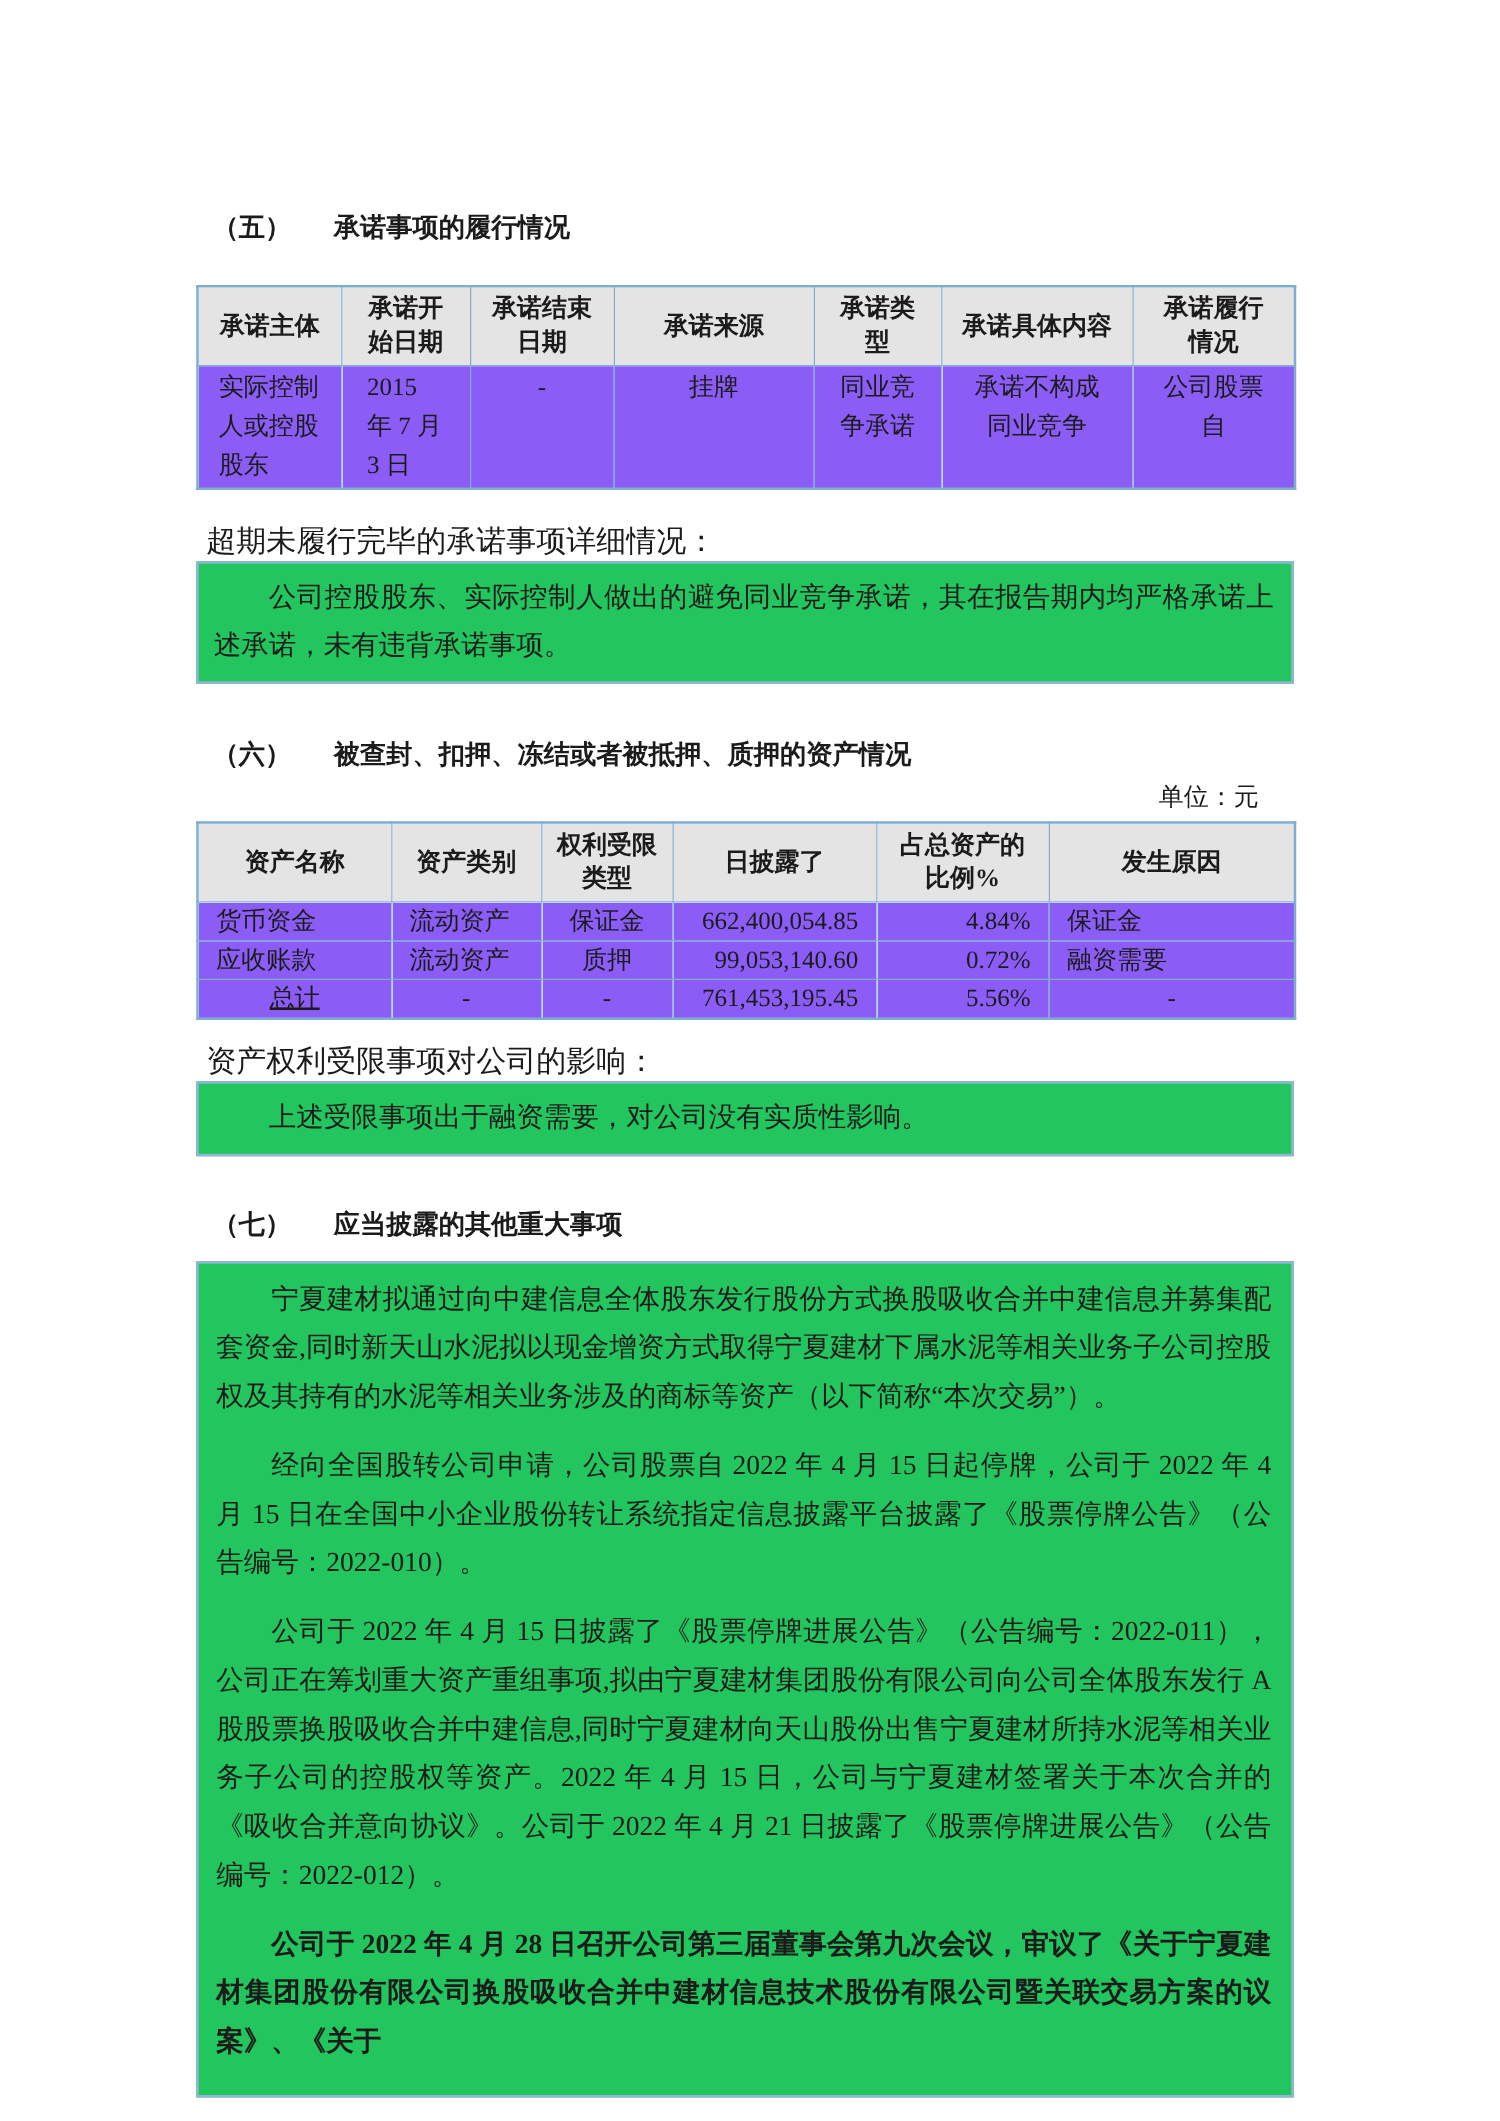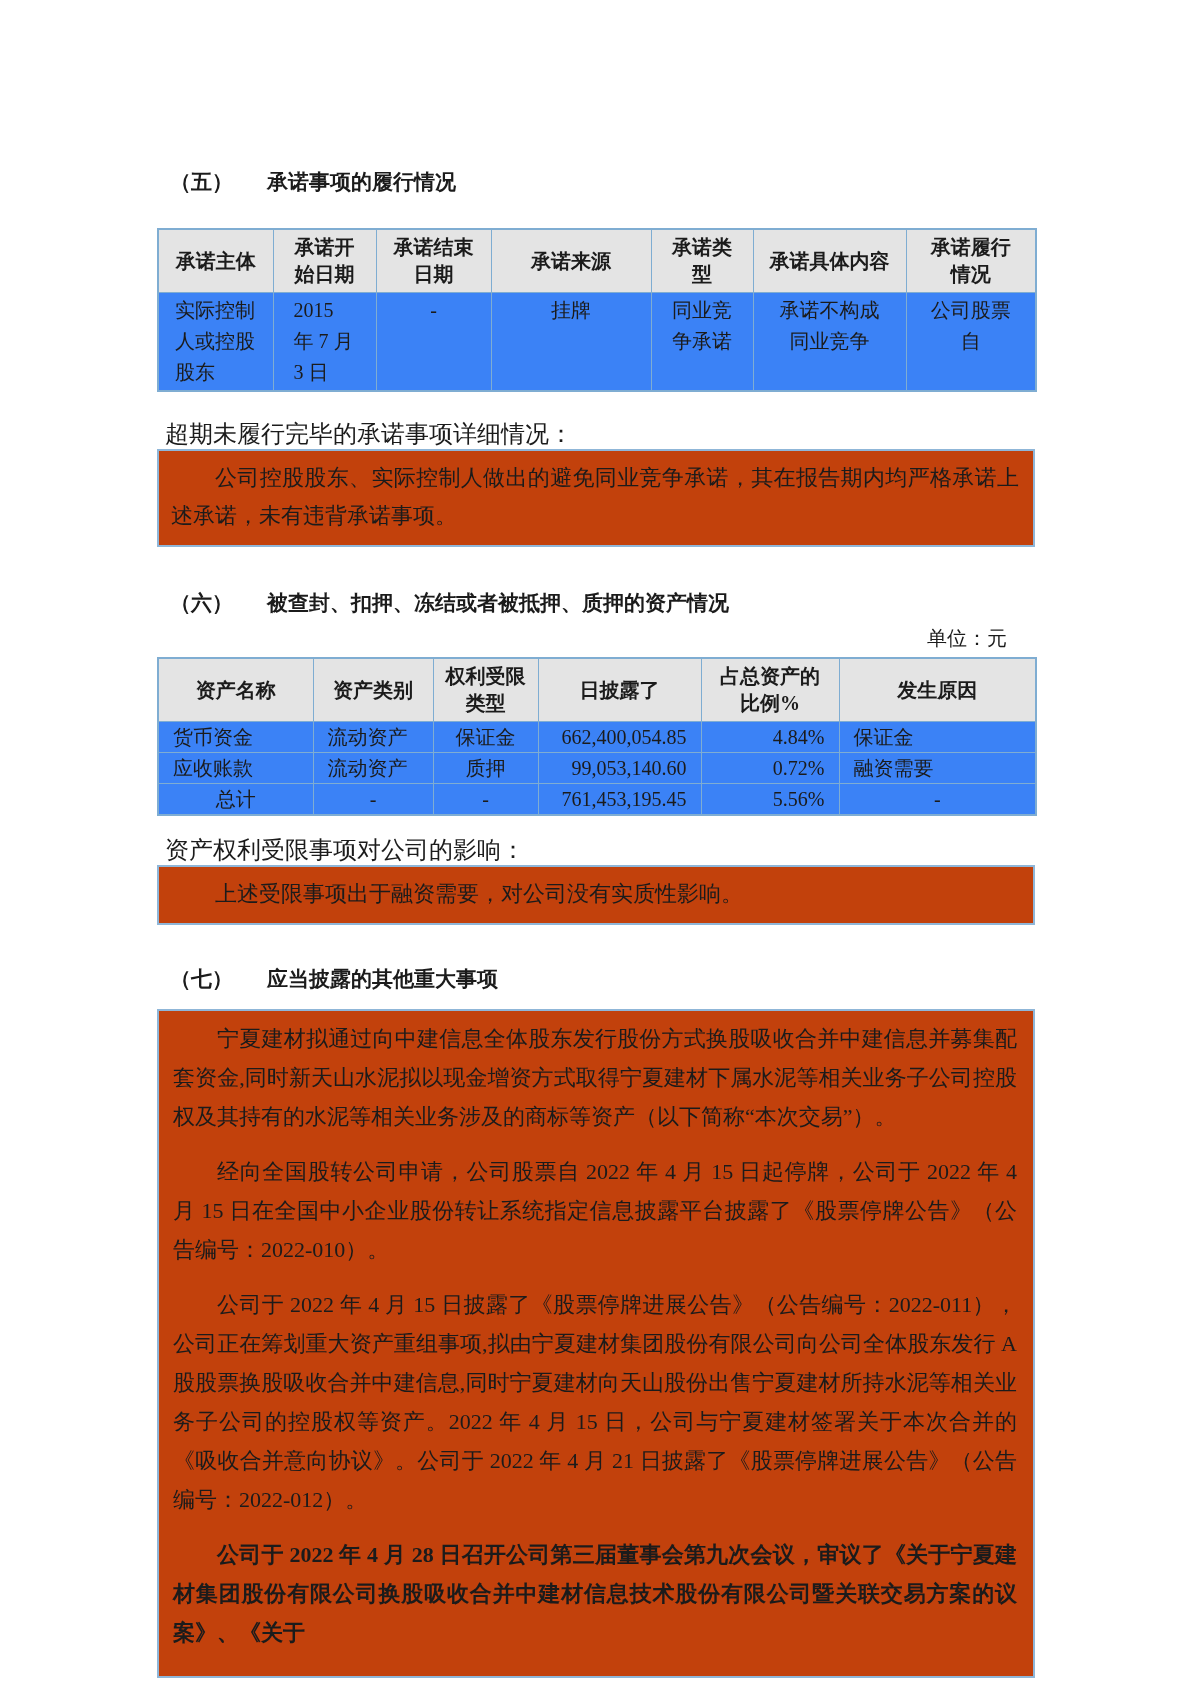--- a/index.html
+++ b/index.html
@@ -9,47 +9,47 @@
     padding:170px 165px 0 157px;
     font-family:"Liberation Serif","DejaVu Serif",serif;
     color:#1b1b1b;
   }
   
   .sec-heading { margin:0; font-size:21px; font-weight:700; line-height:24px; padding-left:13px; }
   .sec-heading .sec-title { margin-left:34px; }
   
   .blabel { margin:0; font-size:24px; font-weight:400; line-height:24px; padding-left:8px; }
   
-  .nbox { border:2px solid #8fb6d8; background:#c2410c; box-sizing:border-box; width:878px; }
+  .nbox { border:2px solid #8fb6d8; background:#22c55e; box-sizing:border-box; width:878px; }
   .nbox p { margin:0; font-size:22px; line-height:38px; text-align:justify; text-indent:2em; }
   .box-pad { padding:8px 14px 10px 12px; }
   
   .bigbox { padding:8px 16px 12px 14px; }
   .bigbox p { line-height:39px; margin:0 0 16px 0; }
   .bigbox p:last-child { margin-bottom:12px;font-weight:bold; }
   
   table.tbl { border-collapse:collapse; table-layout:fixed; width:878px; border:2px solid #7fadd2; }
   table.tbl th, table.tbl td { border:1px solid #7fadd2; box-sizing:border-box; overflow:hidden; }
   table.tbl th {
     background:#e4e4e4; font-size:20px; font-weight:700; text-align:center;
     vertical-align:middle; line-height:27px; padding:4px 8px; word-break:break-all;
   }
-  table.tbl td { font-size:20px; font-weight:400; background:#3b82f6; padding:2px 20px; word-break:break-all; }
+  table.tbl td { font-size:20px; font-weight:400; background:#8b5cf6; padding:2px 20px; word-break:break-all; }
   .t1 td { line-height:31px; vertical-align:top; }
   .t2 td { line-height:26px; vertical-align:middle; }
   .t2 th { line-height:26px; }
   .c { text-align:center; }
   .l { text-align:left; }
   .r { text-align:right; }
   .p12 { padding-left:12px !important; padding-right:12px !important; }
   .p14 { padding-left:14px !important; padding-right:14px !important; }
   .p16 { padding-left:16px !important; padding-right:16px !important; }
   .pr14 { padding-right:14px !important; }
   .pl14 { padding-left:14px !important; }
-  .bold { font-weight:700; }
+  .bold { font-weight:700;text-decoration:underline; }
   
   .unit { margin:0; font-size:20px; line-height:26px; text-align:right; padding-right:28px; width:878px; box-sizing:border-box; }
   
   .mt-table1 { margin-top:34px; }
   .mt-label1 { margin-top:30px; }
   .mt-box1   { margin-top:3px; }
   .mt-h6     { margin-top:44px; }
   .mt-unit   { margin-top:10px; }
   .mt-table2 { margin-top:6px; }
   .mt-label2 { margin-top:22px; }

